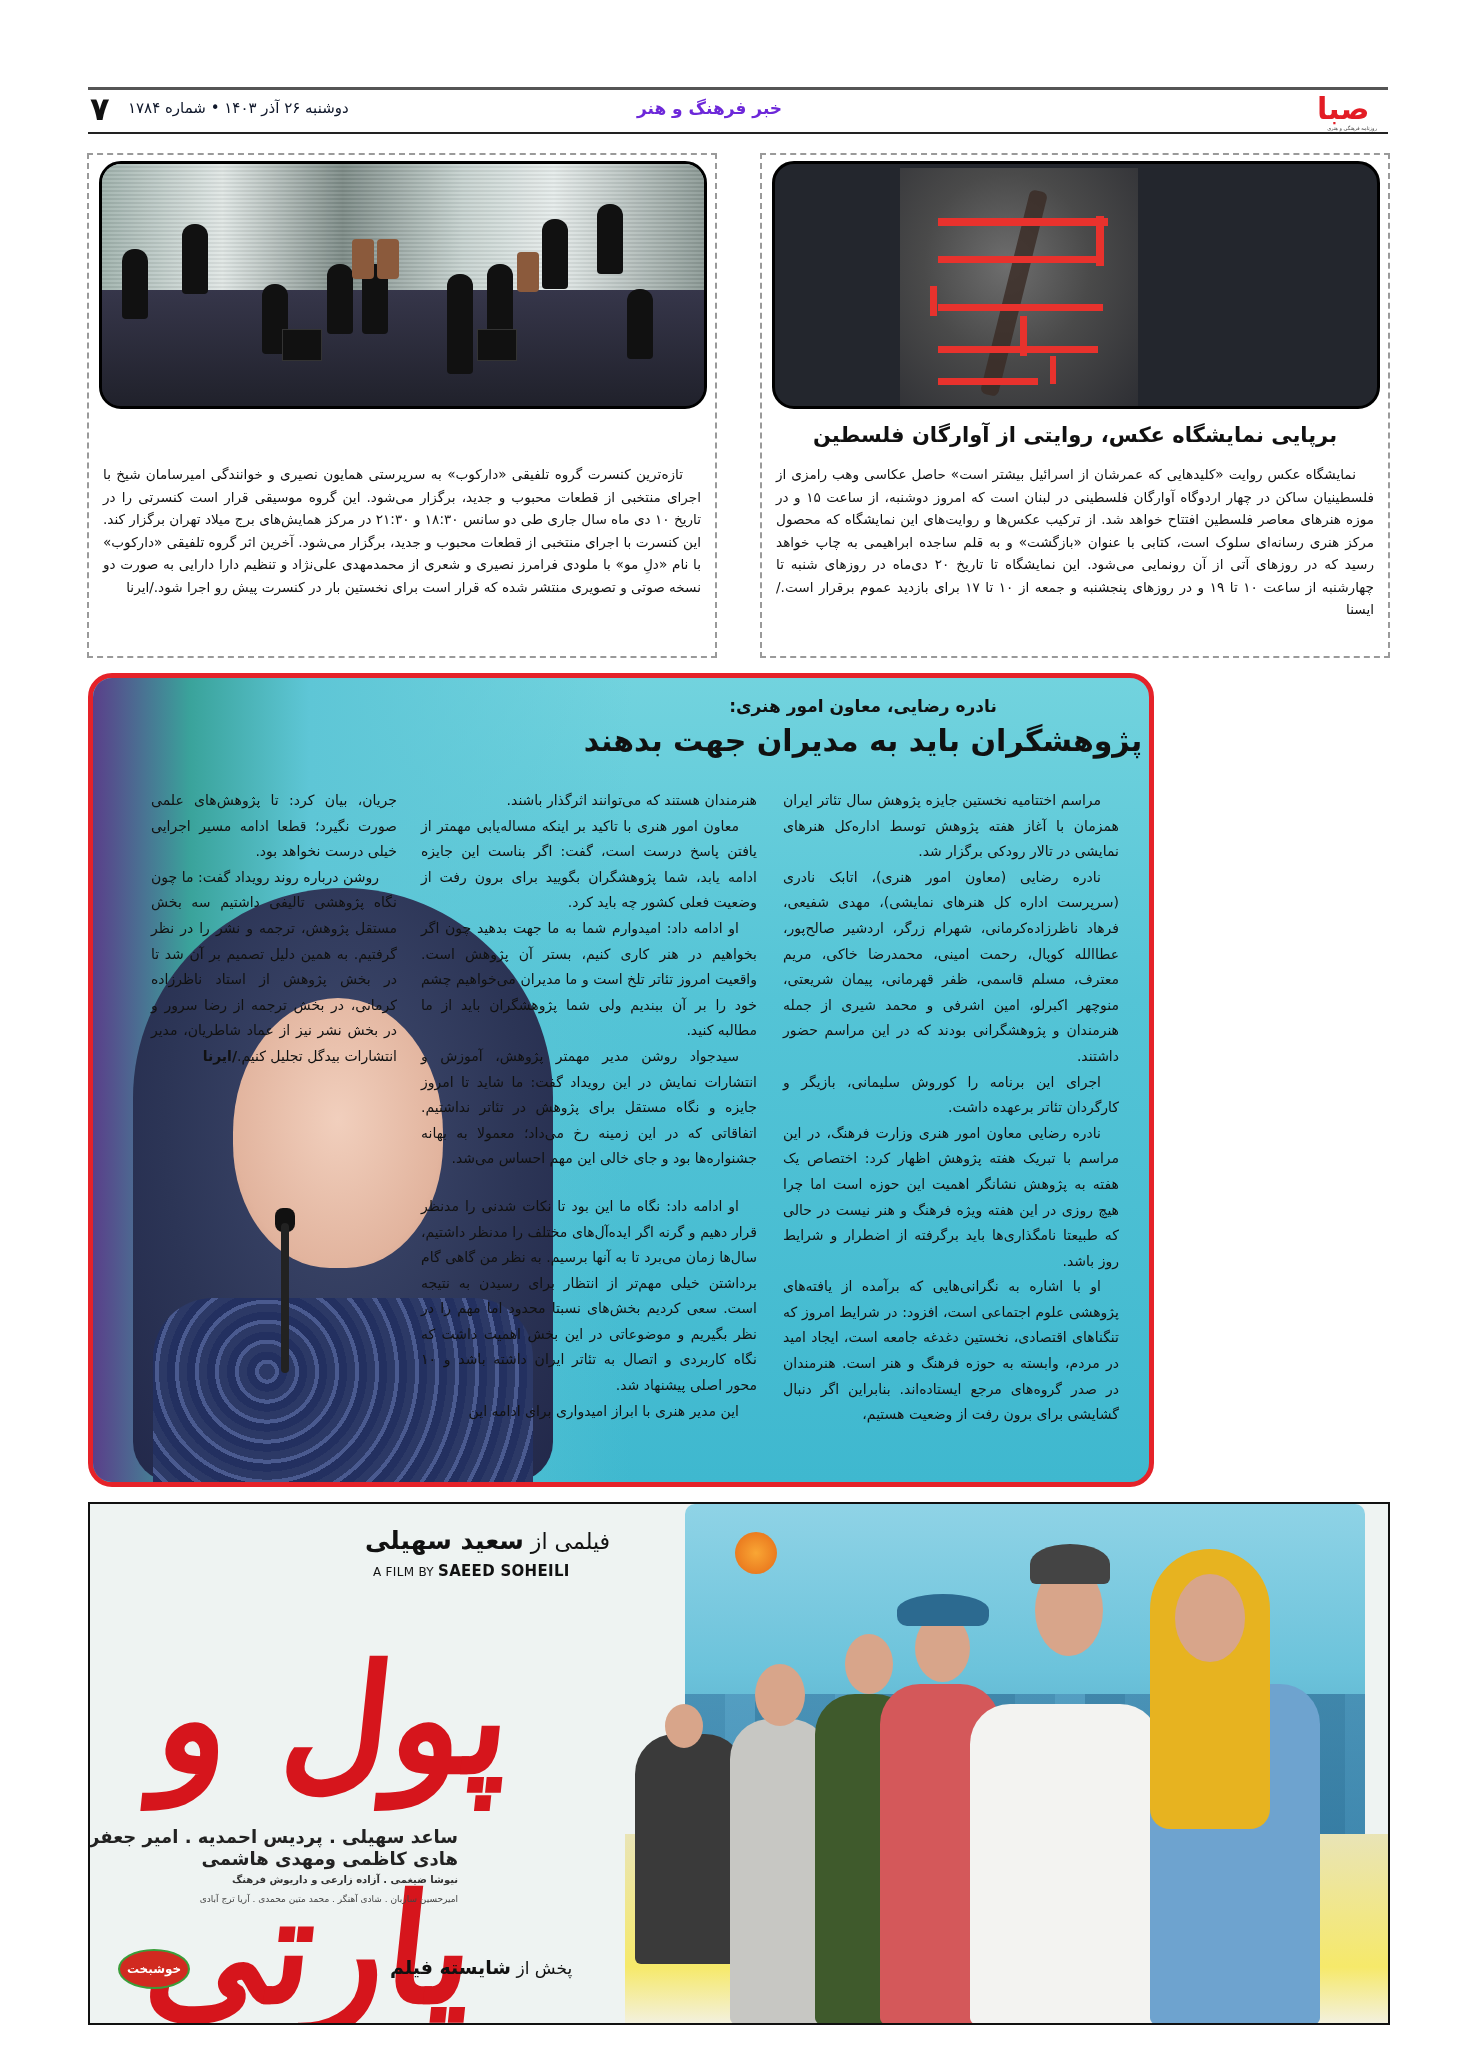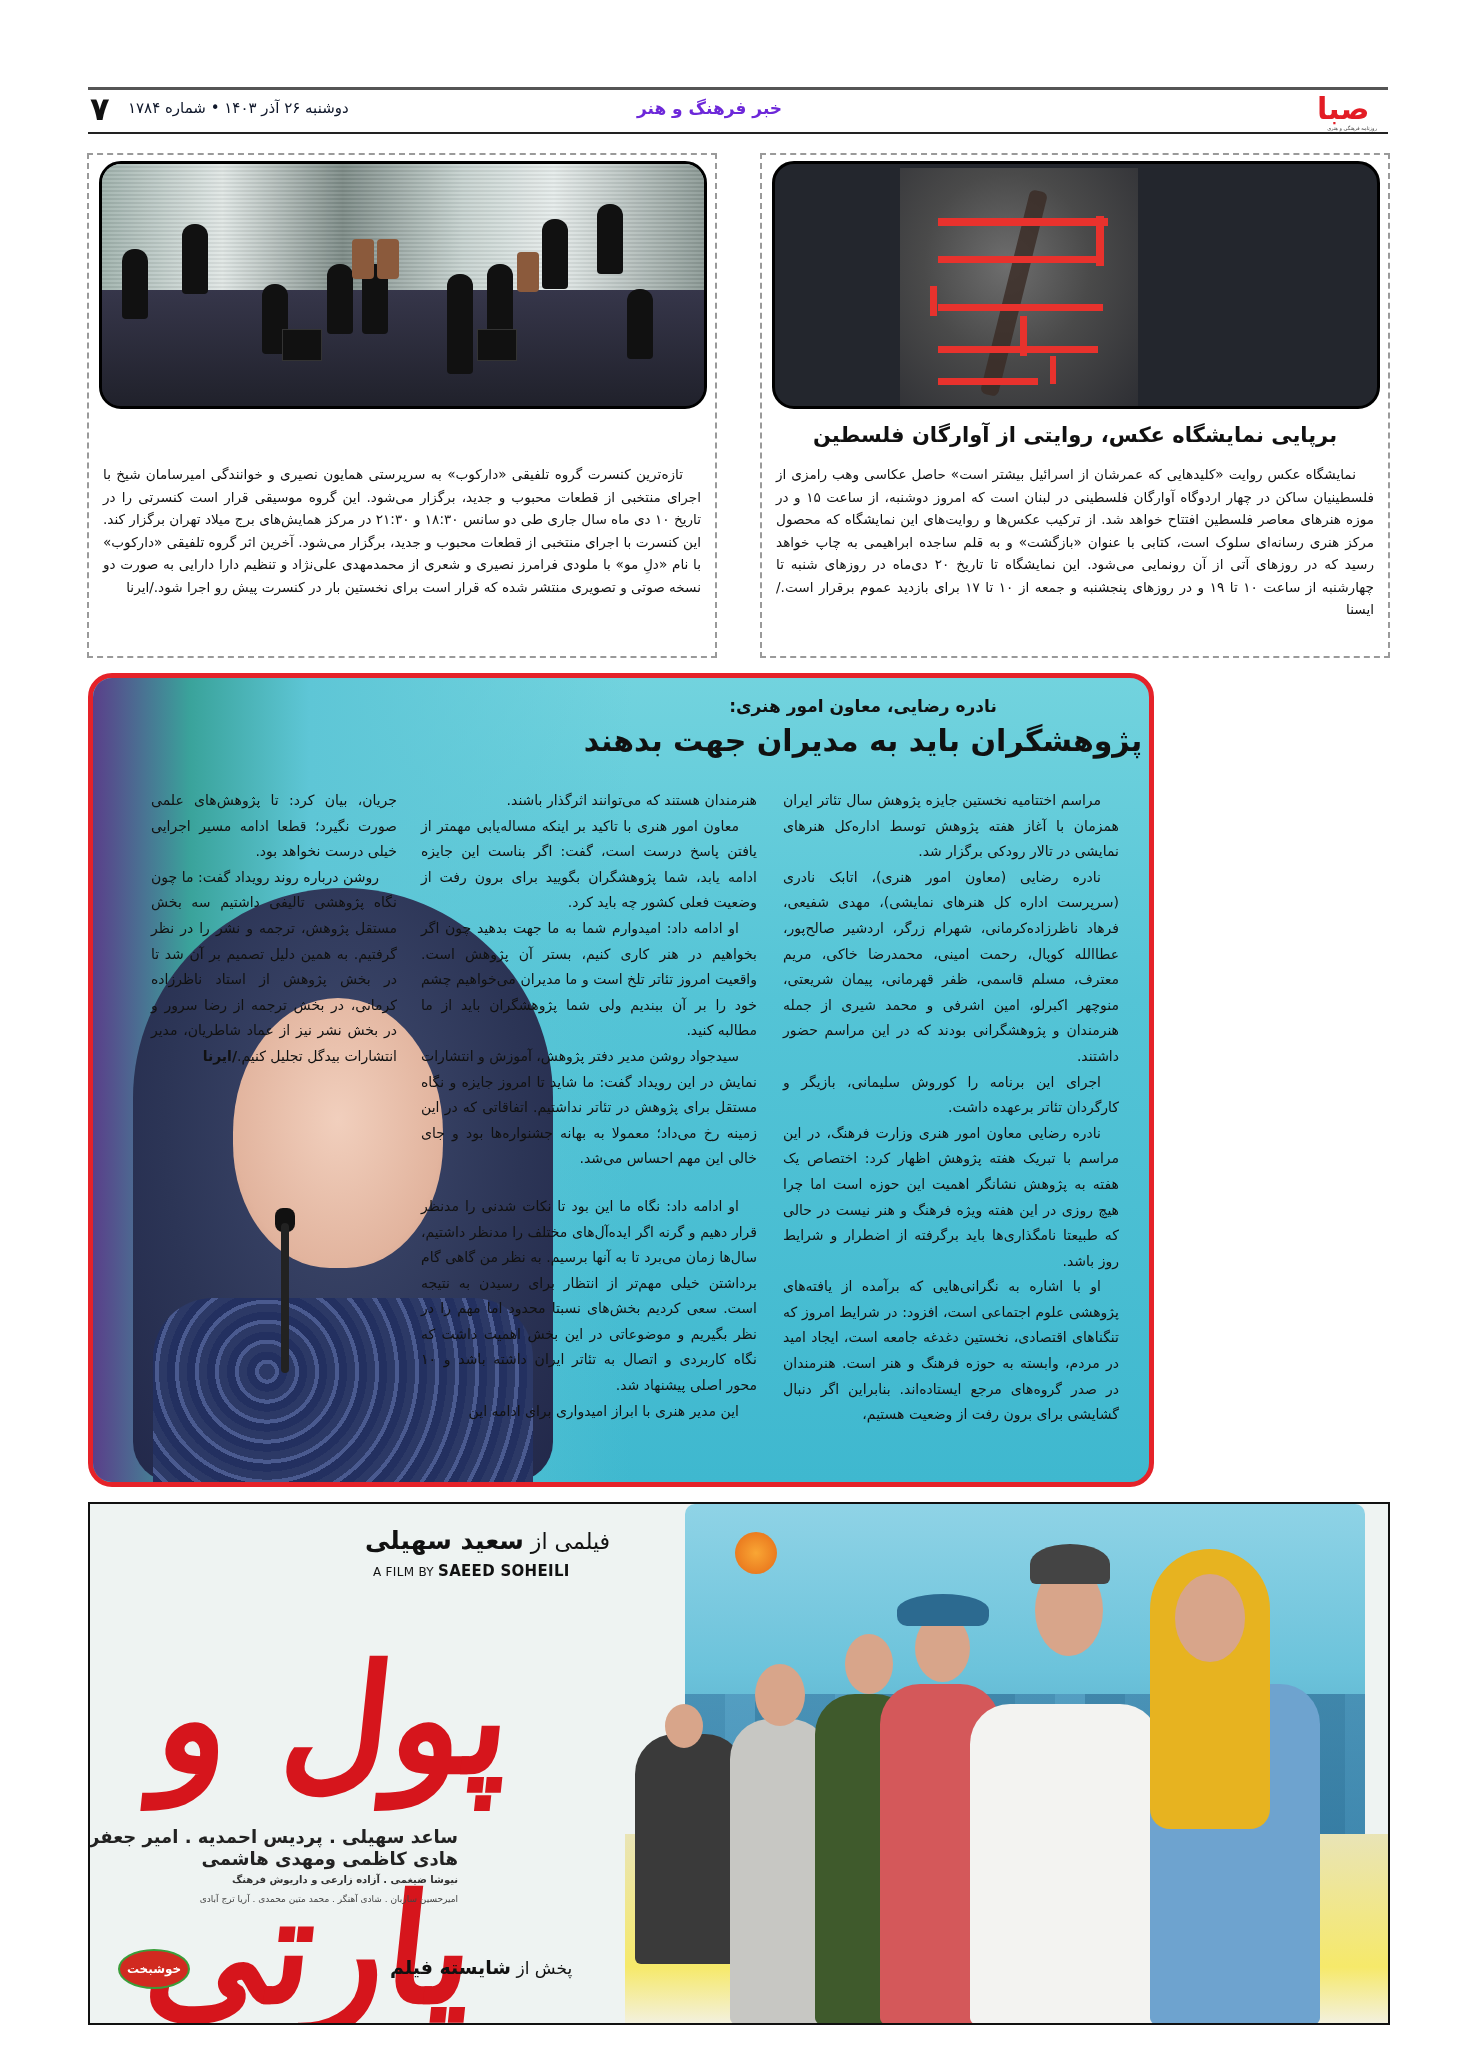--- a/index.html
+++ b/index.html
@@ -164,21 +164,21 @@
     <p>نادره رضایی (معاون امور هنری)، اتابک نادری (سرپرست اداره کل هنرهای نمایشی)، مهدی شفیعی، فرهاد ناظرزاده‌کرمانی، شهرام زرگر، اردشیر صالح‌پور، عطاالله کوپال، رحمت امینی، محمدرضا خاکی، مریم معترف، مسلم قاسمی، ظفر قهرمانی، پیمان شریعتی، منوچهر اکبرلو، امین اشرفی و محمد شیری از جمله هنرمندان و پژوهشگرانی بودند که در این مراسم حضور داشتند.</p>
     <p>اجرای این برنامه را کوروش سلیمانی، بازیگر و کارگردان تئاتر برعهده داشت.</p>
     <p>نادره رضایی معاون امور هنری وزارت فرهنگ، در این مراسم با تبریک هفته پژوهش اظهار کرد: اختصاص یک هفته به پژوهش نشانگر اهمیت این حوزه است اما چرا هیچ روزی در این هفته ویژه فرهنگ و هنر نیست در حالی که طبیعتا نامگذاری‌ها باید برگرفته از اضطرار و شرایط روز باشد.</p>
     <p>او با اشاره به نگرانی‌هایی که برآمده از یافته‌های پژوهشی علوم اجتماعی است، افزود: در شرایط امروز که تنگناهای اقتصادی، نخستین دغدغه جامعه است، ایجاد امید در مردم، وابسته به حوزه فرهنگ و هنر است. هنرمندان در صدر گروه‌های مرجع ایستاده‌اند. بنابراین اگر دنبال گشایشی برای برون رفت از وضعیت هستیم،</p>
   </div>
 
   <div class="int-col col-2">
     <p class="noindent">هنرمندان هستند که می‌توانند اثرگذار باشند.</p>
     <p>معاون امور هنری با تاکید بر اینکه مساله‌یابی مهمتر از یافتن پاسخ درست است، گفت: اگر بناست این جایزه ادامه یابد، شما پژوهشگران بگویید برای برون رفت از وضعیت فعلی کشور چه باید کرد.</p>
     <p>او ادامه داد: امیدوارم شما به ما جهت بدهید چون اگر بخواهیم در هنر کاری کنیم، بستر آن پژوهش است. واقعیت امروز تئاتر تلخ است و ما مدیران می‌خواهیم چشم خود را بر آن ببندیم ولی شما پژوهشگران باید از ما مطالبه کنید.</p>
-    <p>سیدجواد روشن مدیر دفتر پژوهش، آموزش و انتشارات نمایش در این رویداد گفت: ما شاید تا امروز جایزه و نگاه مستقل برای پژوهش در تئاتر نداشتیم. اتفاقاتی که در این زمینه رخ می‌داد؛ معمولا به بهانه جشنواره‌ها بود و جای خالی این مهم احساس می‌شد.</p>
+    <p>سیدجواد روشن مدیر مهمتر پژوهش، آموزش و انتشارات نمایش در این رویداد گفت: ما شاید تا امروز جایزه و نگاه مستقل برای پژوهش در تئاتر نداشتیم. اتفاقاتی که در این زمینه رخ می‌داد؛ معمولا به بهانه جشنواره‌ها بود و جای خالی این مهم احساس می‌شد.</p>
     <div class="gap"></div>
     <p>او ادامه داد: نگاه ما این بود تا نکات شدنی را مدنظر قرار دهیم و گرنه اگر ایده‌آل‌های مختلف را مدنظر داشتیم، سال‌ها زمان می‌برد تا به آنها برسیم. به نظر من گاهی گام برداشتن خیلی مهم‌تر از انتظار برای رسیدن به نتیجه است. سعی کردیم بخش‌های نسبتا محدود اما مهم را در نظر بگیریم و موضوعاتی در این بخش اهمیت داشت که نگاه کاربردی و اتصال به تئاتر ایران داشته باشد و ۱۰ محور اصلی پیشنهاد شد.</p>
     <p>این مدیر هنری با ابراز امیدواری برای ادامه این</p>
   </div>
 
   <div class="int-col col-3">
     <p class="noindent">جریان، بیان کرد: تا پژوهش‌های علمی صورت نگیرد؛ قطعا ادامه مسیر اجرایی خیلی درست نخواهد بود.</p>
     <p><span>روشن درباره روند رویداد گفت: ما چون نگاه پژوهشی تالیفی داشتیم سه بخش مستقل پژوهش، ترجمه و نشر را در نظر گرفتیم. به همین دلیل تصمیم بر آن شد تا در بخش پژوهش از استاد ناظرزاده کرمانی، در بخش ترجمه از رضا سرور و در بخش نشر نیز از عماد شاطریان، مدیر انتشارات بیدگل تجلیل کنیم.</span><span class="byline">/ایرنا</span></p>
   </div>
 </section>

